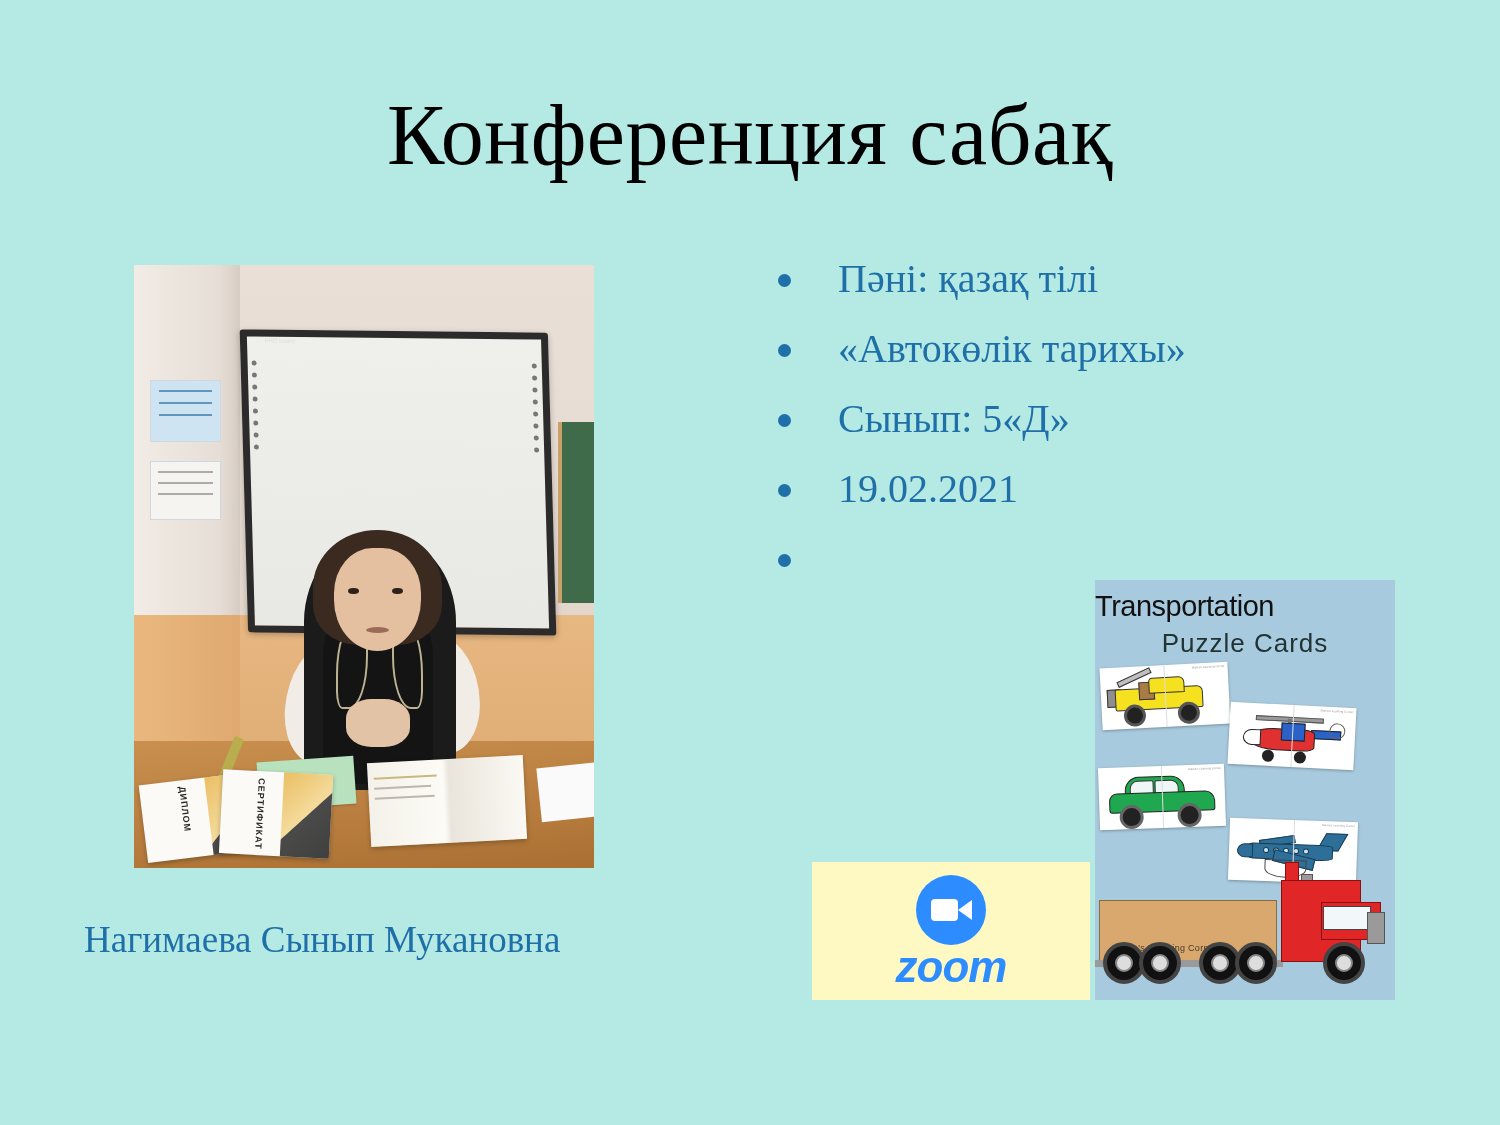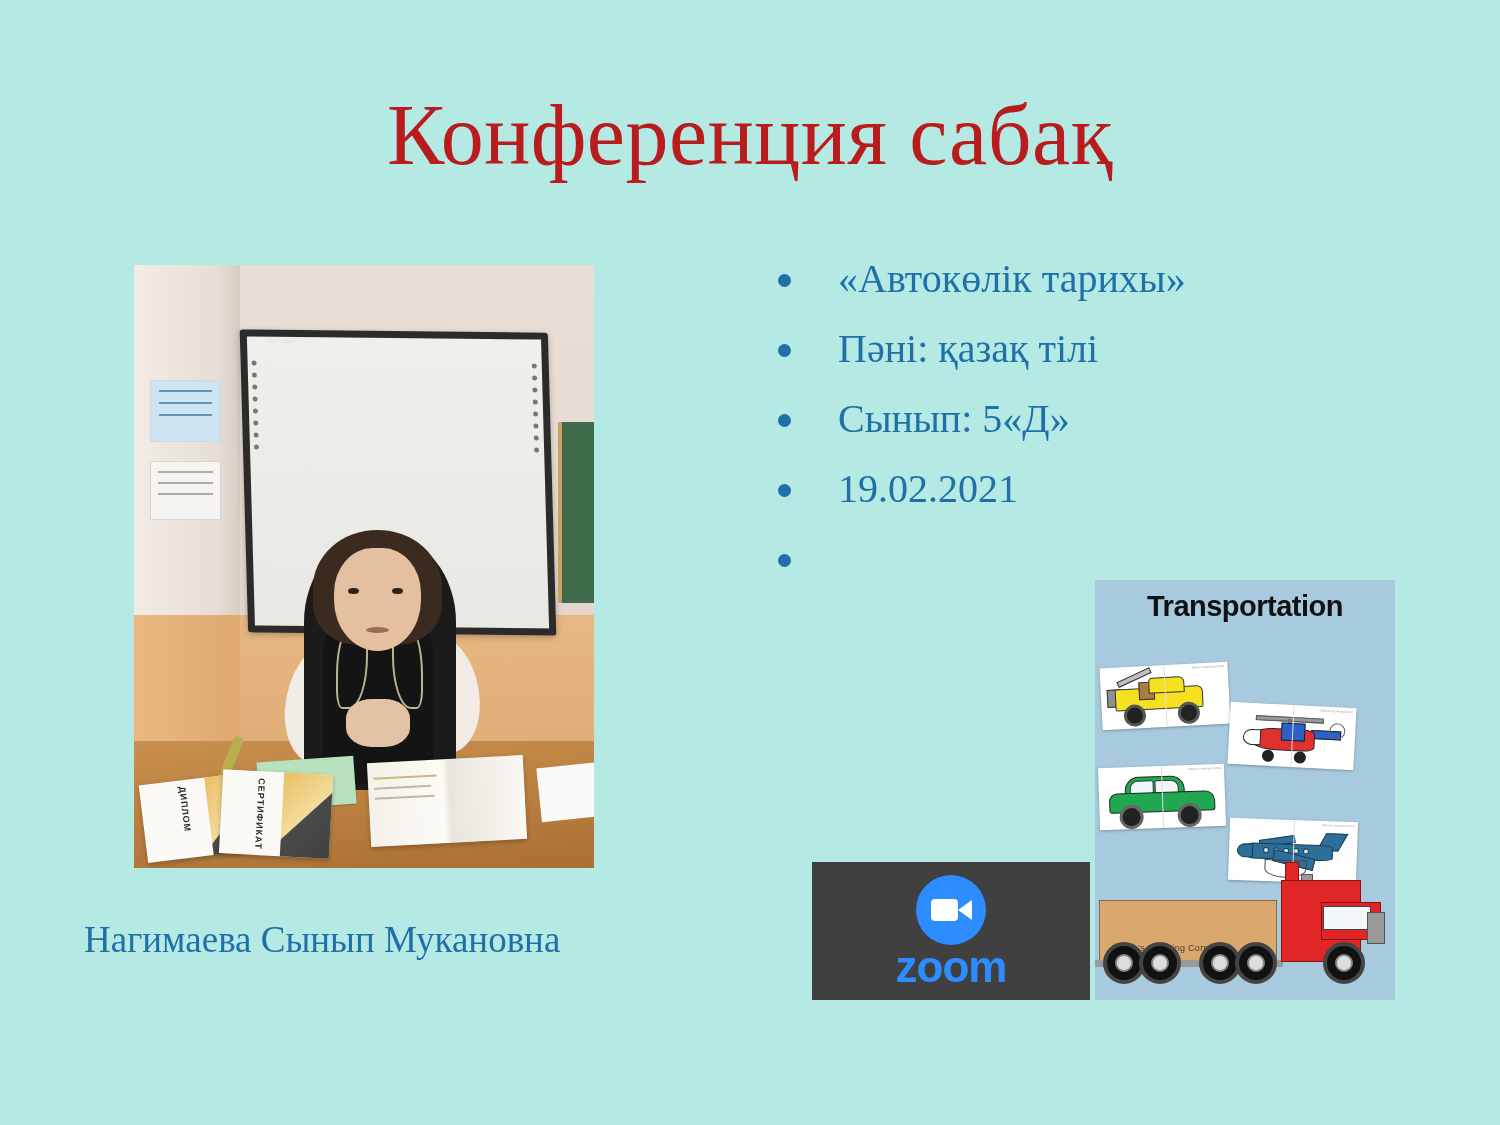--- a/index.html
+++ b/index.html
@@ -13,21 +13,21 @@
   .slide{position:absolute;inset:0;}
 
   
   .title{
     position:absolute;
     left:0;top:92px;width:1500px;
     text-align:center;
     font-family:"Liberation Serif", serif;
     font-size:86px;
     line-height:1;
-    color:#b91c1c;
+    color:#000000;
     white-space:nowrap;
     letter-spacing:0.5px;
   }
 
   
   .photo{
     position:absolute;
     left:134px;top:265px;width:460px;height:603px;
     overflow:hidden;
     background:#cdbfae;
@@ -118,22 +118,22 @@
   
   .author{
     position:absolute;left:84px;top:918px;
     font-family:"Liberation Serif", serif;
     font-size:37px;color:#1f6fa8;white-space:nowrap;
   }
 
   
   .zoombox{
     position:absolute;left:812px;top:862px;width:278px;height:138px;
-    background:#404040;
-    display:flex;flex-direction:column;align-items:center;justify-content:center;
+    background:#fef9c3;
+    display:flex;flex-direction:column;align-items:center;justify-content:center;font-style:italic;
   }
   .zoom-circle{
     width:70px;height:70px;border-radius:50%;background:#2D8CFF;
     position:relative;margin-bottom:2px;
   }
   .zoom-cam{
     position:absolute;left:15px;top:24px;width:27px;height:22px;background:#fff;border-radius:4px;
   }
   .zoom-lens{
     position:absolute;left:42px;top:25px;width:0;height:0;
@@ -145,22 +145,22 @@
     font-size:44px;font-weight:bold;color:#2D8CFF;
     letter-spacing:-1px;line-height:.9;
   }
 
   
   .poster{
     position:absolute;left:1095px;top:580px;width:300px;height:420px;
     background:#a8cade;overflow:hidden;
   }
   .poster-t1{
-    position:absolute;left:0;top:10px;width:100%;text-align:center;
-    font-family:"Liberation Sans", sans-serif;font-weight:bold;
+    position:absolute;left:0;top:10px;width:100%;text-align:left;
+    font-family:"Liberation Sans", sans-serif;font-weight:normal;
     font-size:29px;color:#111;letter-spacing:-0.5px;
   }
   .poster-t2{
     position:absolute;left:0;top:48px;width:100%;text-align:center;
     font-family:"Liberation Sans", sans-serif;
     font-size:26px;color:#233;letter-spacing:1px;
   }
   .card{position:absolute;background:#fff;box-shadow:0 1px 3px rgba(0,0,0,.3);overflow:hidden;}
   .card .seam{position:absolute;left:50%;top:0;width:1px;height:100%;background:#ddd;}
   .card .tag{position:absolute;right:3px;top:2px;font-size:3px;color:#999;font-family:"Liberation Sans",sans-serif;}
@@ -298,25 +298,25 @@
       <div class="vt">СЕРТИФИКАТ</div>
     </div>
     <div class="ph-paperR"></div>
   </div>
 
   <div class="author">Нагимаева Сынып Мукановна</div>
 
   <div class="bullets">
     <div class="bul">
       <span class="dot"></span>
-      <span class="txt">«Автокөлік тарихы»</span>
+      <span class="txt">Пәні: қазақ тілі</span>
     </div>
     <div class="bul">
       <span class="dot"></span>
-      <span class="txt">Пәні: қазақ тілі</span>
+      <span class="txt">«Автокөлік тарихы»</span>
     </div>
     <div class="bul">
       <span class="dot"></span>
       <span class="txt">Сынып: 5«Д»</span>
     </div>
     <div class="bul">
       <span class="dot"></span>
       <span class="txt">19.02.2021</span>
     </div>
     <div class="bul">
@@ -327,20 +327,21 @@
   <div class="zoombox">
     <div class="zoom-circle">
       <div class="zoom-cam"></div>
       <div class="zoom-lens"></div>
     </div>
     <div class="zoom-word">zoom</div>
   </div>
 
   <div class="poster">
     <div class="poster-t1">Transportation</div>
+    <div class="poster-t2">Puzzle Cards</div>
 
     <div class="card tow">
       <div class="tow-arm"></div>
       <div class="tow-box"></div>
       <div class="tow-body"></div>
       <div class="tow-seat"></div>
       <div class="tow-cab"></div>
       <div class="tow-w1"></div>
       <div class="tow-w2"></div>
       <div class="seam"></div>

